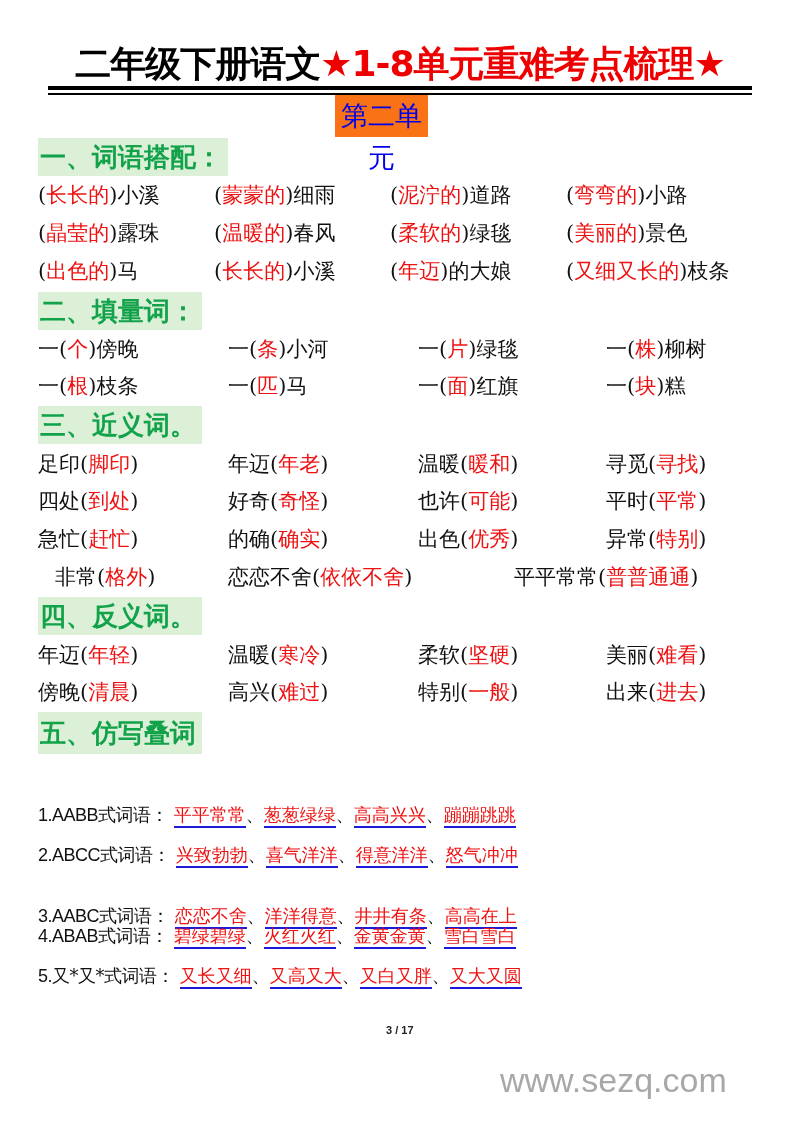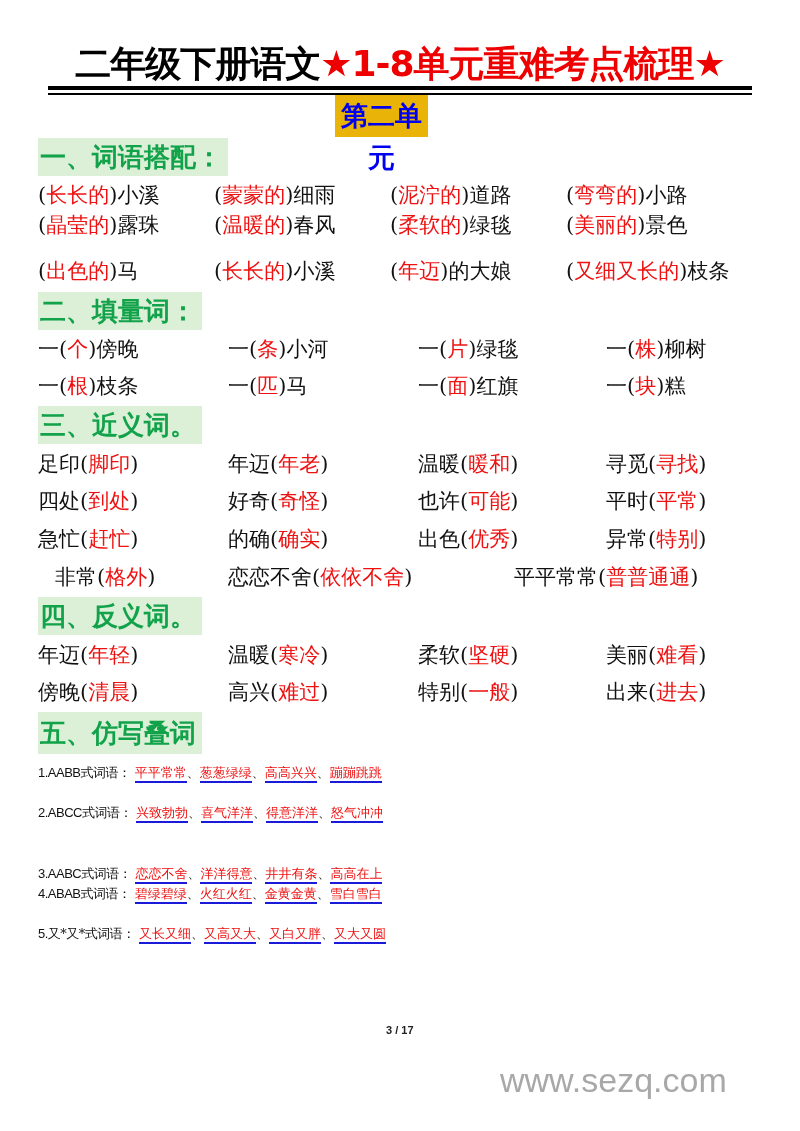--- a/index.html
+++ b/index.html
@@ -8,34 +8,34 @@
 
   .title { position: absolute; left: 48px; top: 42px; width: 704px; text-align: center;
            font-family: "DejaVu Sans", sans-serif; font-size: 36px; font-weight: bold;
            letter-spacing: -1px; line-height: 44px; white-space: nowrap; }
   .title .black { color: #000; }
   .title .red { color: #ee0000; }
   .rule-thick { position: absolute; left: 48px; top: 86px; width: 704px; height: 4px; background: #000; }
   .rule-thin { position: absolute; left: 48px; top: 93px; width: 704px; height: 2px; background: #000; }
 
   .unit { position: absolute; left: 335px; top: 95px; width: 93px; height: 42px;
-          background: #eab308; color: #0000ee; font-family: "DejaVu Sans", sans-serif;
-          font-weight: bold; font-size: 27px; line-height: 42px; text-align: center; }
+          background: #f97316; color: #0000ee; font-family: "DejaVu Sans", sans-serif;
+          font-weight: normal; font-size: 27px; line-height: 42px; text-align: center; }
 
   .sec-head { position: absolute; left: 38px; height: 38px; background: #dcf0d8;
               color: #12a24a; font-family: "DejaVu Sans", sans-serif; font-weight: bold;
               font-size: 26px; line-height: 38px; padding: 0 6px 0 2px; white-space: nowrap; }
 
   .row { position: absolute; left: 38px; width: 740px; height: 34px; font-size: 21px; line-height: 34px; }
   .cell { position: absolute; top: 0; white-space: nowrap; }
   .r { color: #ee1111; }
   .k { color: #111; }
 
-  .fx-row { position: absolute; left: 38px; height: 36px; font-size: 13px; line-height: 36px;
-            white-space: nowrap; font-family: "DejaVu Sans", sans-serif; }
+  .fx-row { position: absolute; left: 38px; height: 36px; font-size: 18px; line-height: 36px;
+            white-space: nowrap; font-family: "DejaVu Sans", sans-serif; margin-top: 42px; }
   .fx-label { color: #111; font-family: "Liberation Sans", sans-serif; letter-spacing: -0.5px; }
   .fx-label .cn { font-family: "DejaVu Serif", serif; }
   .fx-ans { color: #ee1111; font-family: "DejaVu Serif", serif; border-bottom: 2px solid #1a1ad8; padding-bottom: 1px; }
   .fx-sep { color: #111; font-family: "DejaVu Serif", serif; }
 
   .pageno { position: absolute; left: 386px; top: 1024px; font-family: "Liberation Sans", sans-serif;
             font-size: 11px; font-weight: bold; color: #222; }
   .watermark { position: absolute; left: 500px; top: 1060px; font-family: "Liberation Sans", sans-serif;
                font-size: 34px; color: #a8a8a8; letter-spacing: 0px; line-height: 40px; }
 </style>
@@ -51,21 +51,21 @@
 <div class="unit">第二单元</div>
 
 <div class="sec-head" style="top:138px;">一、词语搭配：</div>
 
 <div class="row" style="top:178px;">
   <span class="cell" style="left:0px;"><span class="k">(</span><span class="r">长长的</span><span class="k">)小溪</span></span>
   <span class="cell" style="left:176px;"><span class="k">(</span><span class="r">蒙蒙的</span><span class="k">)细雨</span></span>
   <span class="cell" style="left:352px;"><span class="k">(</span><span class="r">泥泞的</span><span class="k">)道路</span></span>
   <span class="cell" style="left:528px;"><span class="k">(</span><span class="r">弯弯的</span><span class="k">)小路</span></span>
 </div>
-<div class="row" style="top:208px;">
+<div class="row" style="top:216px;">
   <span class="cell" style="left:0px;"><span class="k">(</span><span class="r">晶莹的</span><span class="k">)露珠</span></span>
   <span class="cell" style="left:176px;"><span class="k">(</span><span class="r">温暖的</span><span class="k">)春风</span></span>
   <span class="cell" style="left:352px;"><span class="k">(</span><span class="r">柔软的</span><span class="k">)绿毯</span></span>
   <span class="cell" style="left:528px;"><span class="k">(</span><span class="r">美丽的</span><span class="k">)景色</span></span>
 </div>
 <div class="row" style="top:254px;">
   <span class="cell" style="left:0px;"><span class="k">(</span><span class="r">出色的</span><span class="k">)马</span></span>
   <span class="cell" style="left:176px;"><span class="k">(</span><span class="r">长长的</span><span class="k">)小溪</span></span>
   <span class="cell" style="left:528px;"><span class="k">(</span><span class="r">又细又长的</span><span class="k">)枝条</span></span>
   <span class="cell" style="left:352px;"><span class="k">(</span><span class="r">年迈</span><span class="k">)的大娘</span></span>

